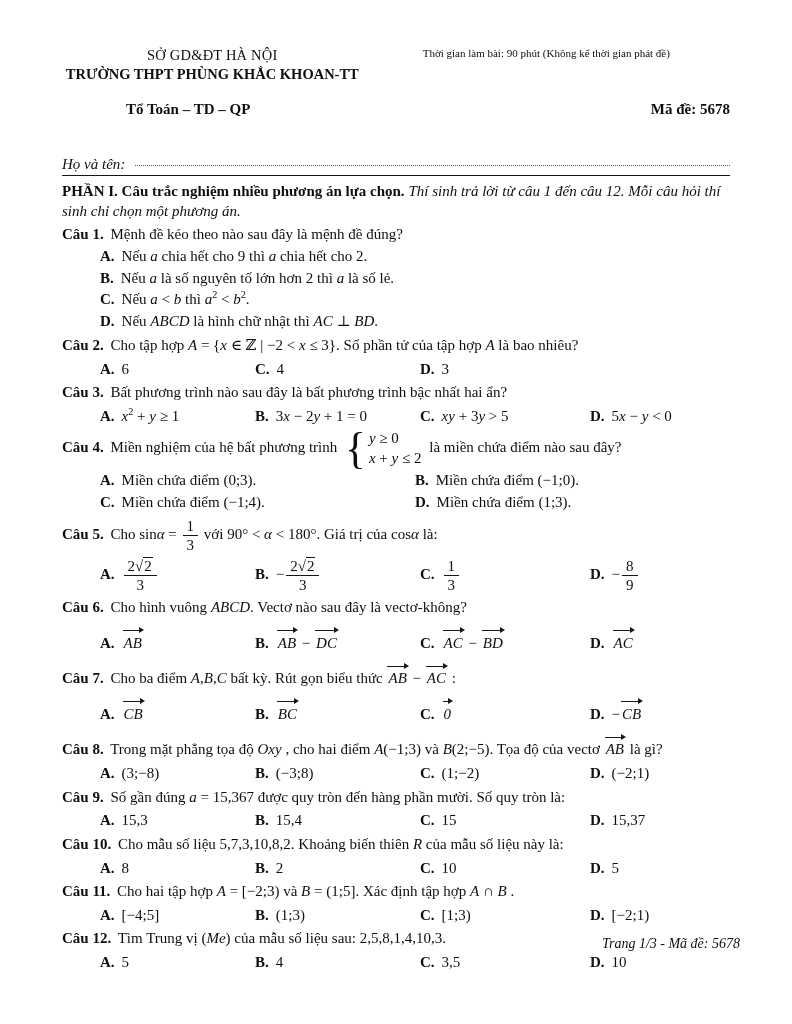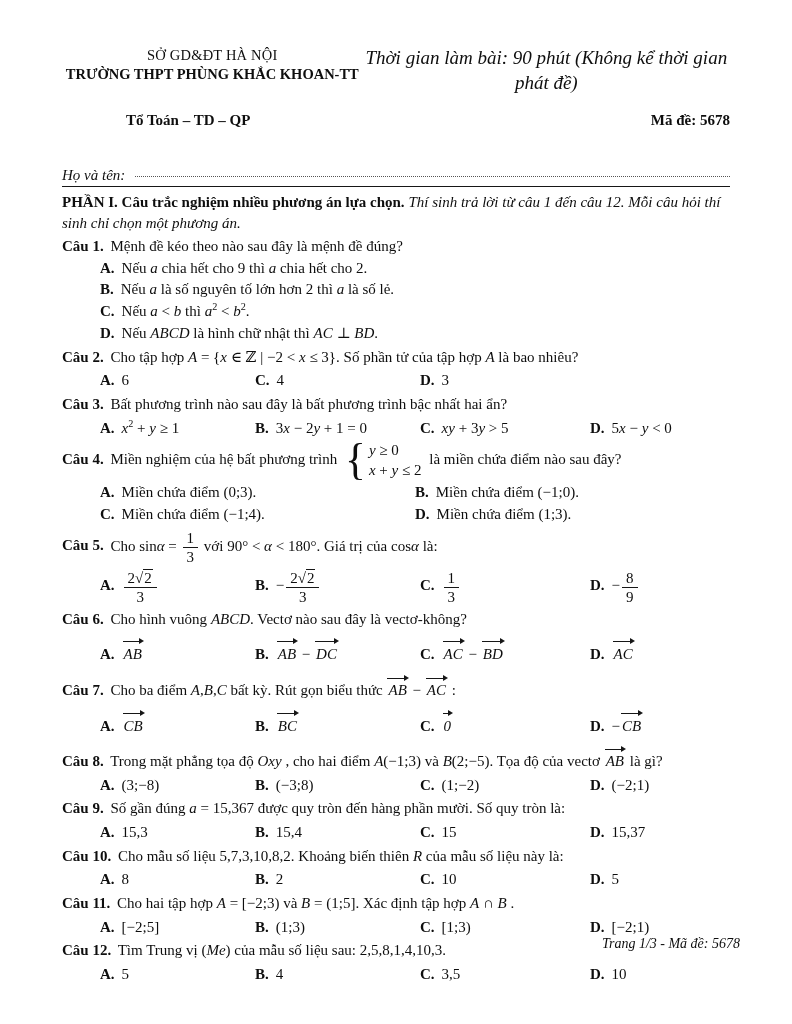--- a/index.html
+++ b/index.html
@@ -10,21 +10,21 @@
   }
   .page{box-sizing:border-box;width:792px;height:719px;padding:46px 62px 0 62px;position:relative;}
 
   
   .header-top{display:flex;}
   .hleft{width:45%;text-align:center;line-height:1.3;}
   .hright{width:55%;text-align:center;line-height:1.3;}
   .hleft .l1{font-size:14.5px;letter-spacing:.2px;}
   .hleft .l2{font-weight:bold;font-size:14.5px;}
   .hright .r1{font-weight:bold;font-size:15.5px;}
-  .hright .r2{font-style:italic;font-size:19px;}
+  .hright .r2{font-size:11px;}
   .header-second{display:flex;justify-content:space-between;margin-top:17px;}
   .group-line{font-weight:bold;margin-left:64px;}
   .code-line{font-weight:bold;}
 
   
   .name-row{display:flex;align-items:baseline;font-style:italic;margin-top:35px;}
   .name-dots{flex:1;border-bottom:1.5px dotted #555;margin-left:10px;transform:translateY(-3px);height:1em;}
   .rule{border-bottom:1.6px solid #161616;margin-top:2px;}
 
   
@@ -201,21 +201,21 @@
         <div class="options cols4">
           <div class="option"><b class="okey">A.</b><span>8</span></div>
           <div class="option"><b class="okey">B.</b><span>2</span></div>
           <div class="option"><b class="okey">C.</b><span>10</span></div>
           <div class="option"><b class="okey">D.</b><span>5</span></div>
         </div>
       </div>
       <div class="question">
         <p class="stem"><b class="qlabel">Câu 11.</b> Cho hai tập hợp <i>A</i> = [−2;3) và <i>B</i> = (1;5]. Xác định tập hợp <i>A</i> ∩ <i>B</i> .</p>
         <div class="options cols4">
-          <div class="option"><b class="okey">A.</b><span>[−2;5]</span></div>
+          <div class="option"><b class="okey">A.</b><span>[−4;5]</span></div>
           <div class="option"><b class="okey">B.</b><span>(1;3)</span></div>
           <div class="option"><b class="okey">C.</b><span>[1;3)</span></div>
           <div class="option"><b class="okey">D.</b><span>[−2;1)</span></div>
         </div>
       </div>
       <div class="question">
         <p class="stem"><b class="qlabel">Câu 12.</b> Tìm Trung vị (<i>Me</i>) của mẫu số liệu sau:  2,5,8,1,4,10,3.</p>
         <div class="options cols4">
           <div class="option"><b class="okey">A.</b><span>5</span></div>
           <div class="option"><b class="okey">B.</b><span>4</span></div>

